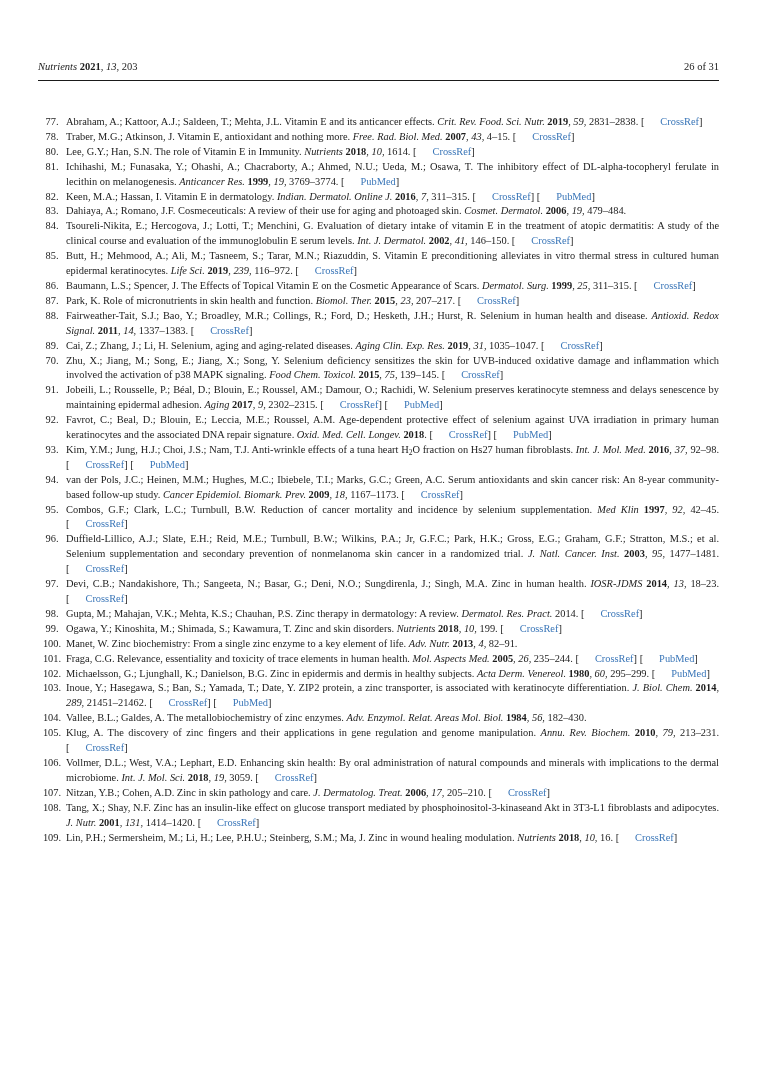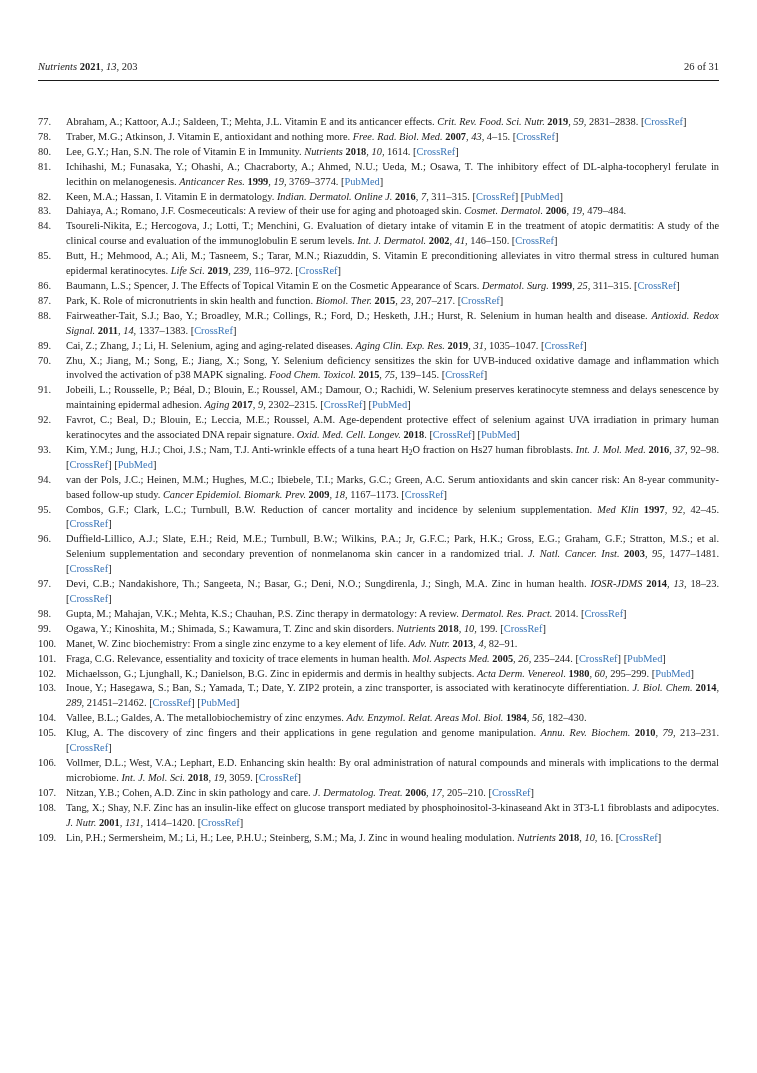--- a/index.html
+++ b/index.html
@@ -31,27 +31,27 @@
   ol.refs {
     list-style: none;
     margin-top: 34px;
     font-size: 10.4px;
     line-height: 14.9px;
     text-align: justify;
   }
   li.ref { display: flex; }
   li.ref .num {
     flex: 0 0 28px;
-    text-align: left;
+    text-align: center;
   }
   li.ref .txt { flex: 1 1 auto; text-align: justify; }
   em { font-style: italic; }
   strong { font-weight: 700; }
   sub { font-size: 7.5px; line-height: 0; vertical-align: -2px; }
-  .link { color: var(--link-color); cursor: pointer; }
+  .link { color: var(--link-color); cursor: pointer; padding-left: 16px; }
 </style>
 </head>
 <body>
 
 <div class="page">
   <div class="content">
     <div class="running-head">
       <span><em>Nutrients</em><span> </span><strong>2021</strong><span>, </span><em>13</em><span>, 203</span></span>
       <span>26 of 31</span>
     </div>

